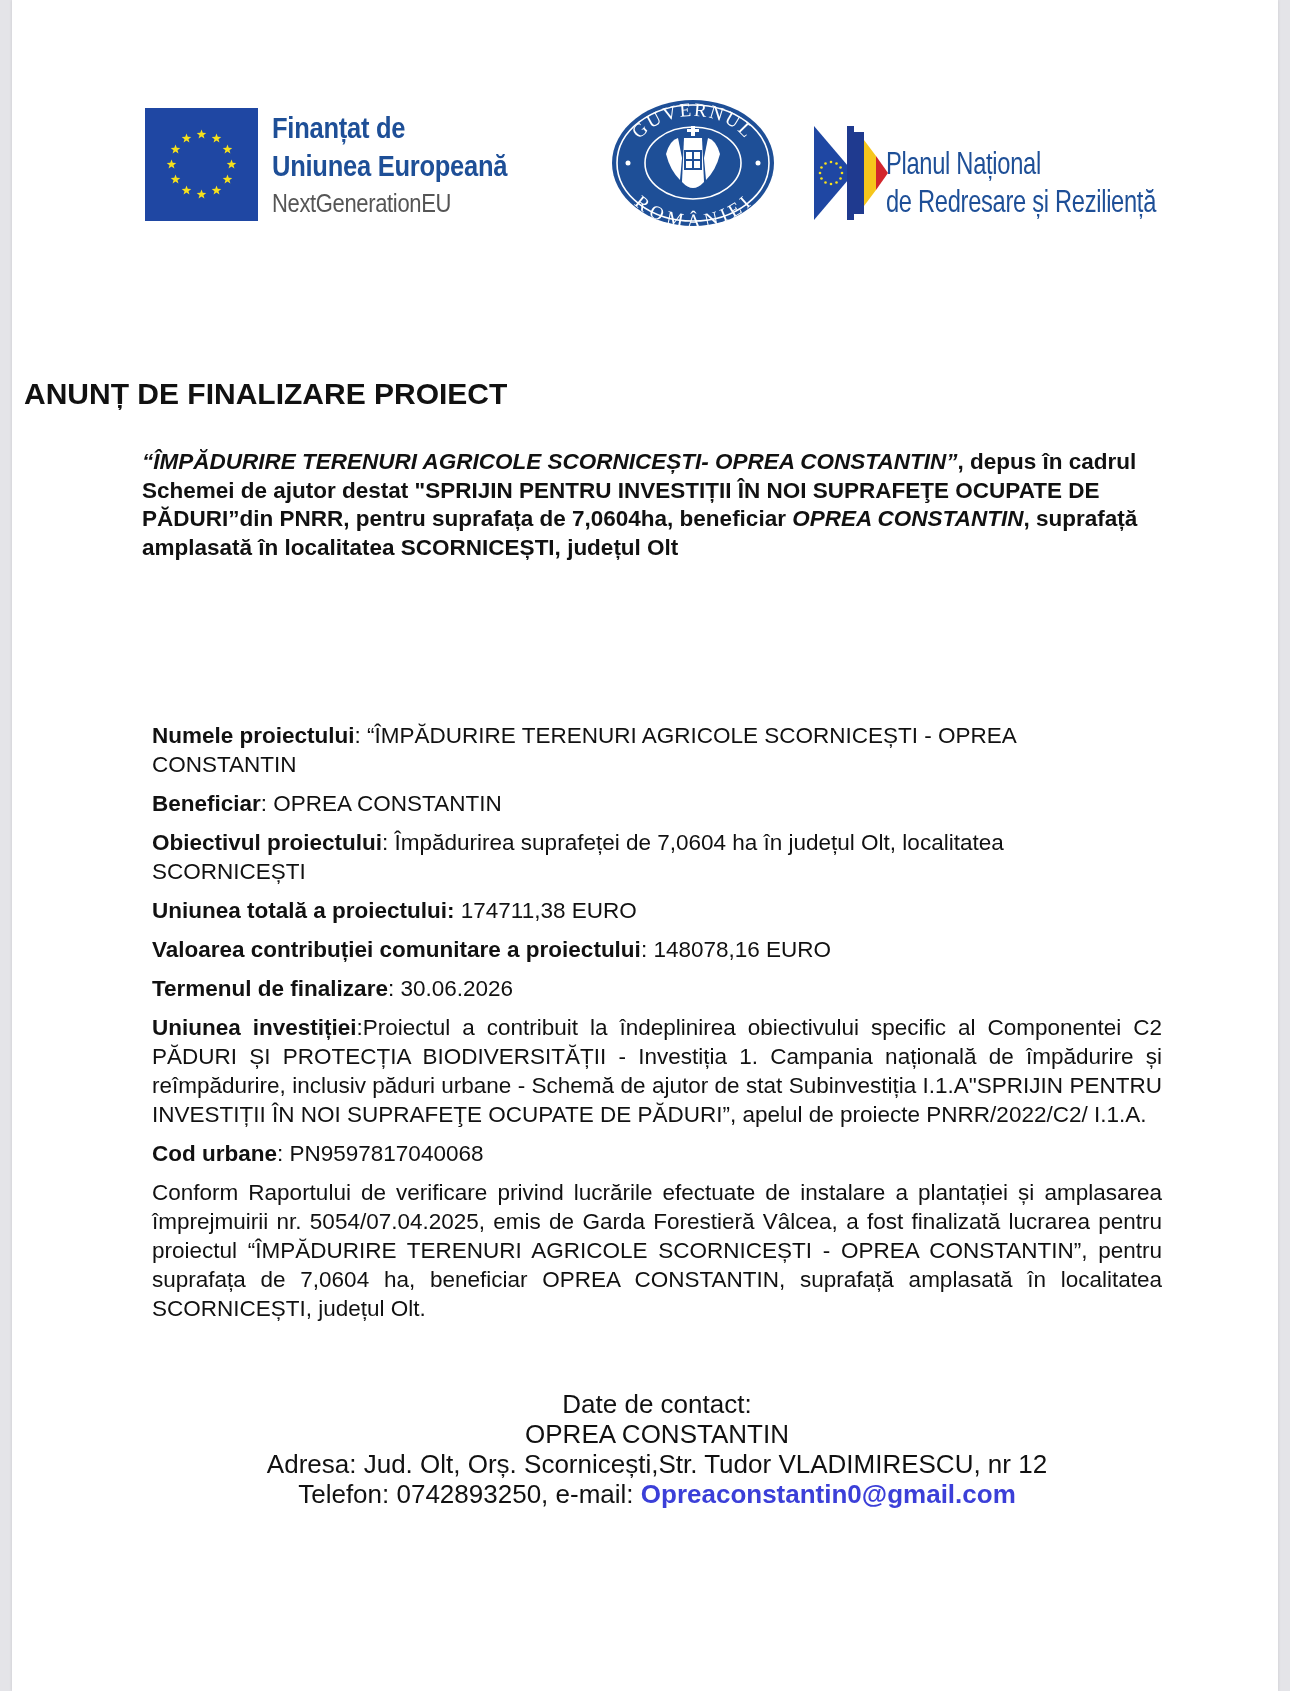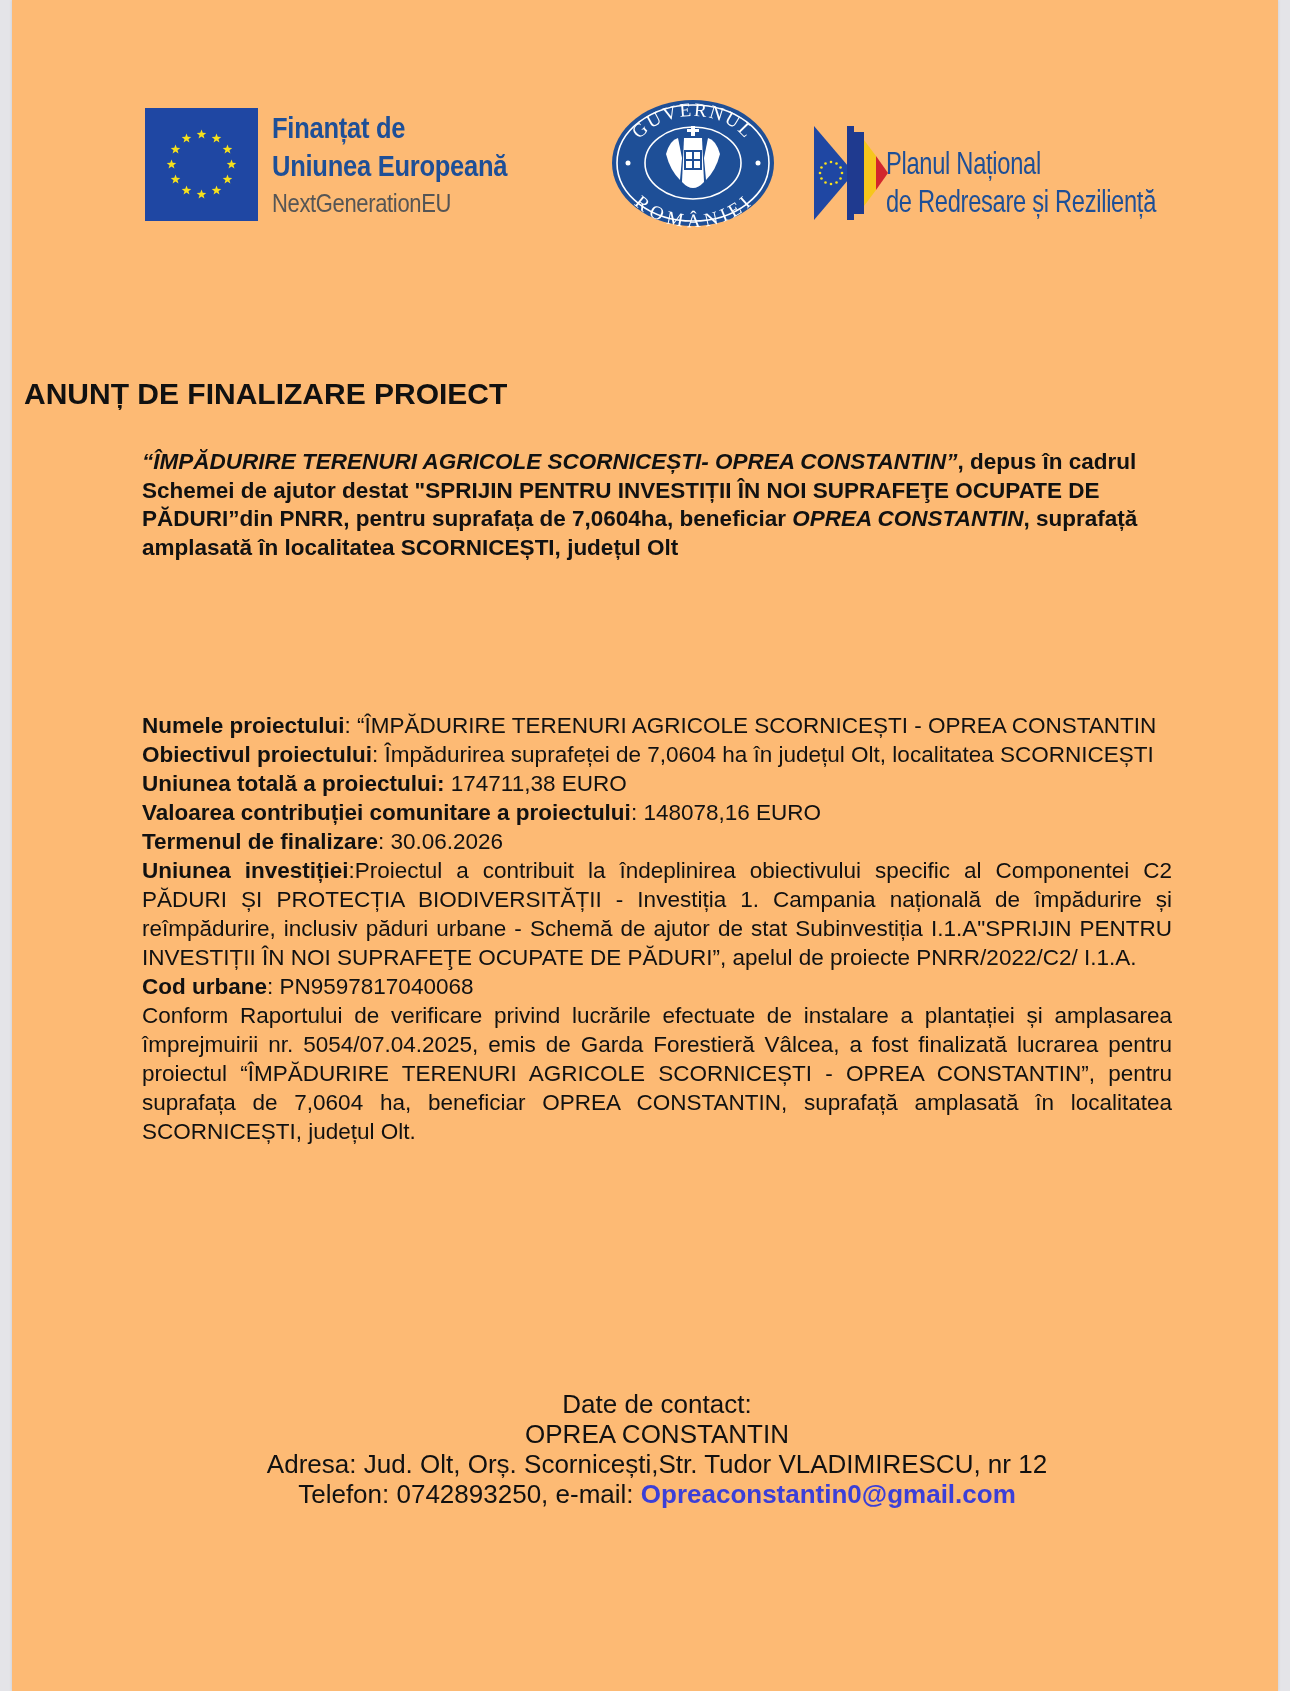--- a/index.html
+++ b/index.html
@@ -5,21 +5,21 @@
   html, body { margin: 0; padding: 0; }
   body {
     width: 1290px; height: 1691px; overflow: hidden;
     background: #e4e4e8;
     font-family: "Liberation Sans", sans-serif;
     color: #111;
     position: relative;
   }
   .page {
     position: absolute; left: 12px; top: 0; width: 1266px; height: 1691px;
-    background: #fdba74;
+    background: #ffffff;
     box-shadow: 0 0 3px rgba(0,0,0,0.12);
   }
   
   .logo-eu { position: absolute; left: 133px; top: 107px; height: 115px; display: flex; align-items: center; }
   .eu-flag { width: 113px; height: 113px; background: #1f47a3; position: relative; }
   .eu-flag svg { position: absolute; left: 0; top: 0; }
   .eu-text { margin-left: 14px; display: flex; flex-direction: column; }
   .eu-line1, .eu-line2 {
     color: #1e4f97; font-weight: bold; font-size: 29px; line-height: 38px;
     letter-spacing: -0.3px; transform: scaleX(0.88); transform-origin: left center;
@@ -45,21 +45,21 @@
     position: absolute; left: 130px; width: 1030px; top: 448px;
     text-align: left; font-weight: bold; font-size: 22.5px; line-height: 28.5px;
   }
   .subtitle i { font-style: italic; }
 
   
   .body {
     position: absolute; left: 130px; width: 1030px; top: 711px;
     font-size: 22.5px; line-height: 29px;
   }
-  .body p { margin: 0; }
+  .body p { margin: 10px; }
   .body .just { text-align: justify; text-align-last: left; }
   .body b { font-weight: bold; }
 
   
   .contact {
     position: absolute; left: 12px; width: 1266px; top: 1389px;
     text-align: center; font-size: 26px; line-height: 30px;
   }
   .contact div { white-space: nowrap; }
   .email { color: #3b3fd8; font-weight: bold; text-decoration: none; }
@@ -158,20 +158,23 @@
 
   <div class="subtitle">
     <i>“ÎMPĂDURIRE TERENURI AGRICOLE SCORNICEȘTI- OPREA CONSTANTIN”</i><span>, depus în cadrul Schemei de ajutor destat "SPRIJIN PENTRU INVESTIȚII ÎN NOI SUPRAFEŢE OCUPATE DE PĂDURI”din PNRR, pentru suprafața de 7,0604ha, beneficiar </span><i>OPREA CONSTANTIN</i><span>, suprafață amplasată în localitatea SCORNICEȘTI, județul Olt</span>
   </div>
 
   <div class="body">
     <p>
       <b>Numele proiectului</b><span>: “ÎMPĂDURIRE TERENURI AGRICOLE SCORNICEȘTI -  OPREA CONSTANTIN</span>
     </p>
     <p>
+      <b>Beneficiar</b><span>: OPREA CONSTANTIN</span>
+    </p>
+    <p>
       <b>Obiectivul proiectului</b><span>: Împădurirea suprafeței de 7,0604 ha în județul Olt, localitatea SCORNICEȘTI</span>
     </p>
     <p>
       <b>Uniunea totală a proiectului:</b><span> 174711,38 EURO</span>
     </p>
     <p>
       <b>Valoarea contribuției comunitare a proiectului</b><span>: 148078,16 EURO</span>
     </p>
     <p>
       <b>Termenul de finalizare</b><span>: 30.06.2026</span>

